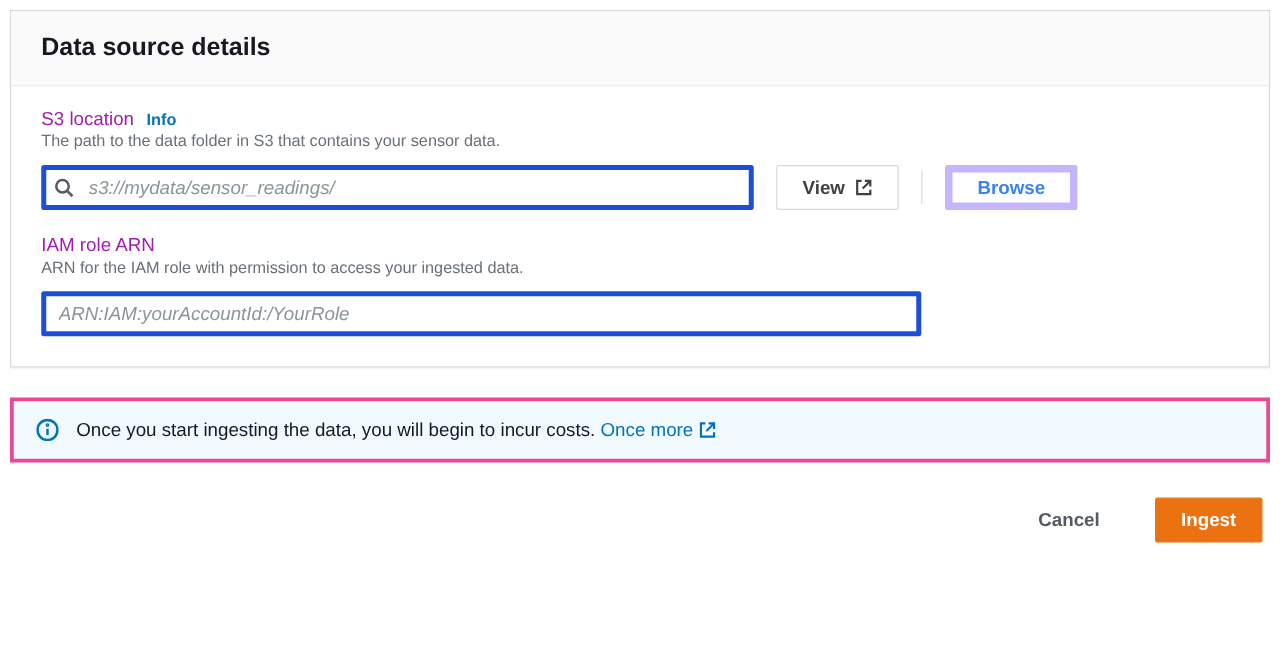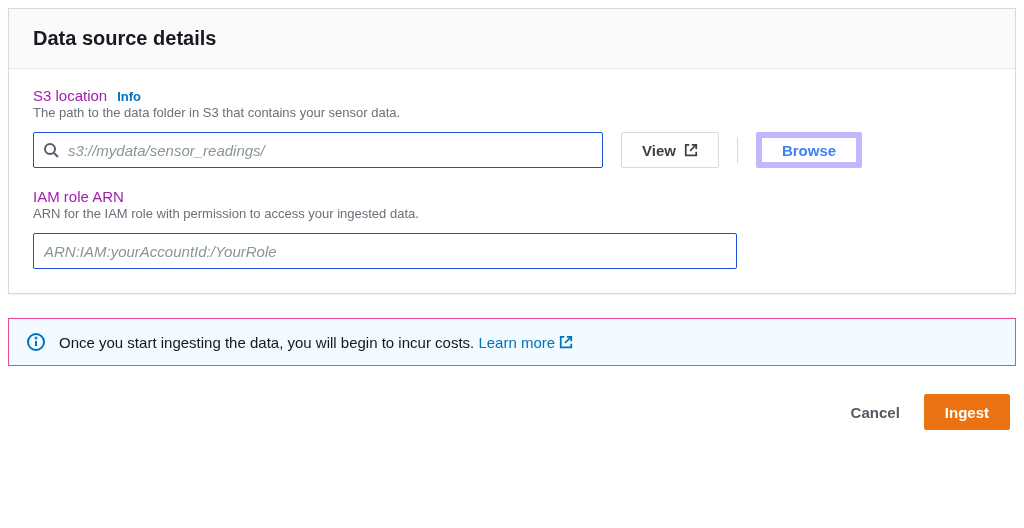--- a/index.html
+++ b/index.html
@@ -72,21 +72,21 @@
     .input-wrap {
       position: relative;
       width: 570px;
     }
     .input-wrap.full {
       width: 704px;
     }
     .text-input {
       width: 100%;
       height: 36px;
-      border: 1px solid #1d4ed8;
+      border: 4px solid #1d4ed8;
       border-radius: 2px;
       padding: 0 10px 0 34px;
       font-size: 15px;
       font-style: italic;
       color: #687078;
       background: #ffffff;
     }
     .text-input.no-icon {
       padding-left: 10px;
     }
@@ -139,21 +139,21 @@
       height: 26px;
       background: #d5dbdb;
     }
     .ext-icon {
       width: 14px;
       height: 14px;
       flex-shrink: 0;
     }
     .alert {
       margin-top: 24px;
-      border: 1px solid #ec4899;
+      border: 3px solid #ec4899;
       background: #f1faff;
       padding: 14px 18px;
       display: flex;
       align-items: center;
       gap: 14px;
     }
     .alert-icon {
       width: 18px;
       height: 18px;
       color: #0073bb;
@@ -166,21 +166,21 @@
     .learn-more {
       color: #0073bb;
       cursor: pointer;
       display: inline-flex;
       align-items: center;
       gap: 4px;
     }
     .footer {
       display: flex;
       justify-content: flex-end;
-      gap: 4px;
+      gap: 24px;
       padding: 28px 6px 0 0;
     }
   </style>
 </head>
 <body>
 
 <div class="page">
 
   <div class="panel">
     <div class="panel-header">
@@ -234,21 +234,21 @@
 
   <div class="alert">
     <svg class="alert-icon" viewBox="0 0 18 18" fill="none" stroke="currentColor" stroke-width="2">
       <circle cx="9" cy="9" r="8"></circle>
       <line x1="9" y1="8" x2="9" y2="13"></line>
       <circle cx="9" cy="5" r="0.5" fill="currentColor"></circle>
     </svg>
     <div class="alert-text">
       <span>Once you start ingesting the data, you will begin to incur costs.</span>
       <span class="learn-more">
-        <span>Learn more</span>
+        <span>Once more</span>
         <svg class="ext-icon" viewBox="0 0 16 16" fill="none" stroke="#0073bb" stroke-width="2">
           <path d="M6 2H2v12h12v-4"></path>
           <path d="M9 2h5v5"></path>
           <path d="M14 2L7 9"></path>
         </svg>
       </span>
     </div>
   </div>
 
   <div class="footer">

